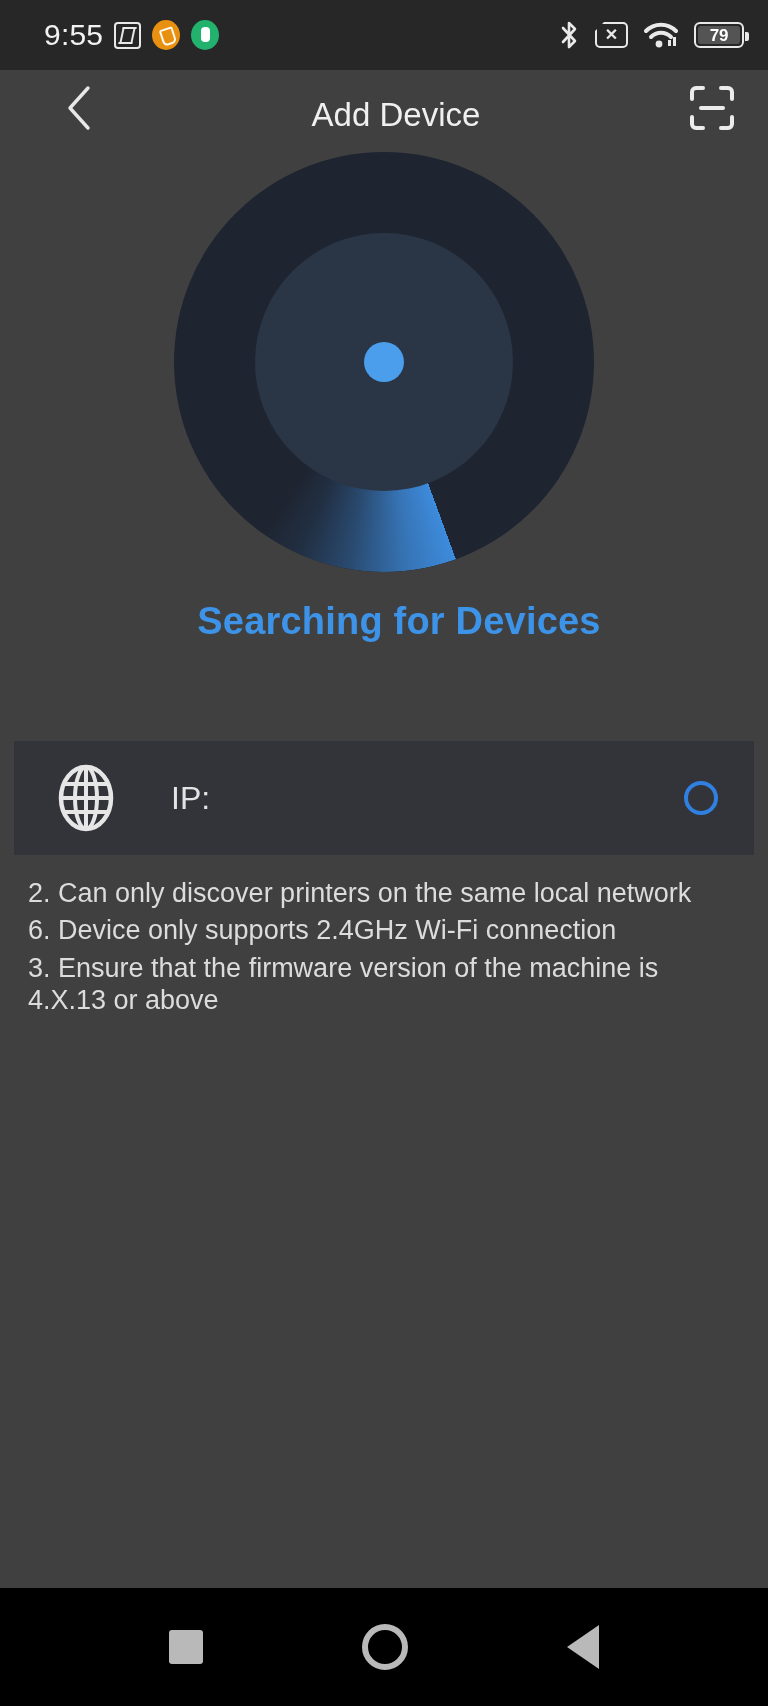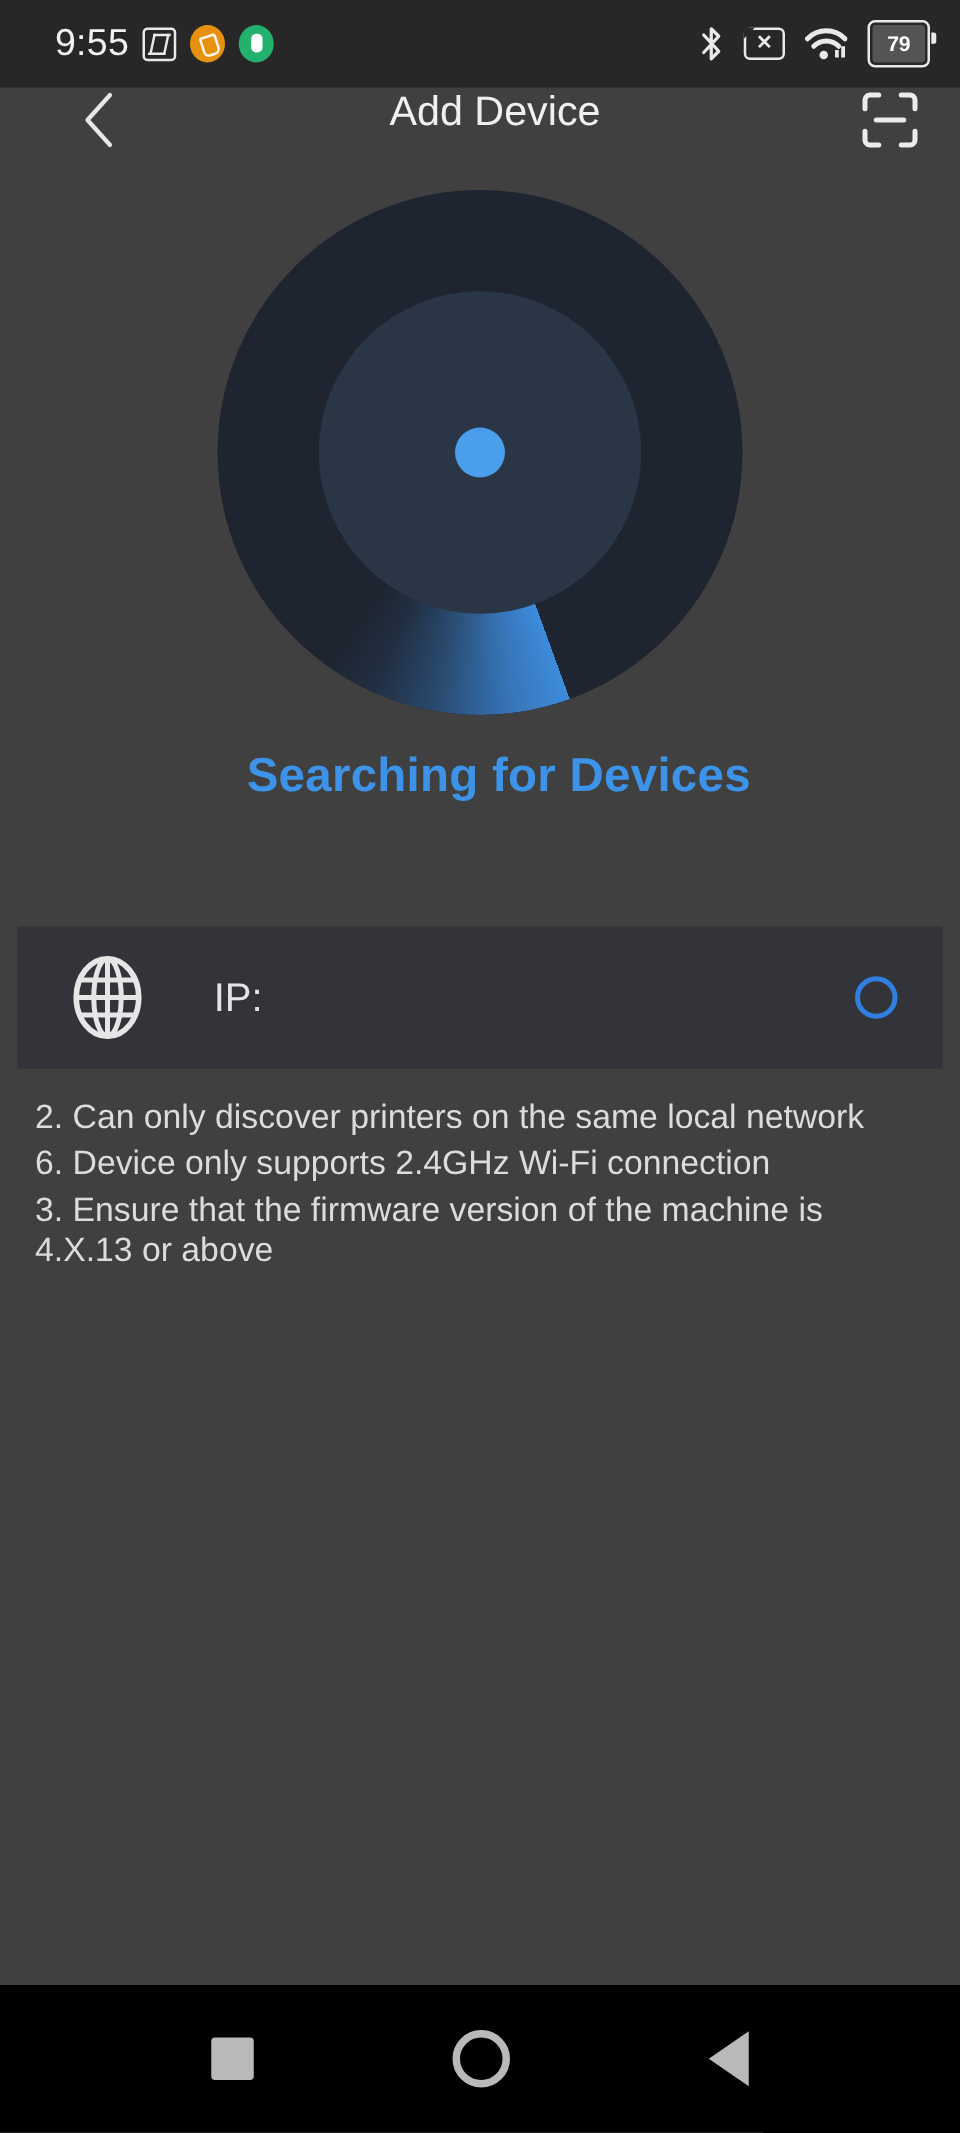--- a/index.html
+++ b/index.html
@@ -75,21 +75,21 @@
     display:flex; align-items:center; justify-content:center;
     color:#e9e9e9; font-size:16px; font-weight:700; line-height:1;
   }
   .sim-icon::before{
     content:""; position:absolute; left:-2.5px; top:-2.5px;
     border-top:9px solid #272727;
     border-right:9px solid transparent;
   }
   .wifi-icon{ width:34px; height:27px; position:relative; }
   .batt{
-    width:50px; height:38px;
+    width:50px; height:26px;
     border:2.5px solid #e9e9e9; border-radius:6px;
     position:relative;
     display:flex; align-items:center; justify-content:center;
   }
   .batt::after{
     content:""; position:absolute; right:-7px; top:8px;
     width:4px; height:9px; background:#e9e9e9; border-radius:0 2px 2px 0;
   }
   .batt-fill{
     position:absolute; left:2px; top:2px; bottom:2px;
@@ -97,21 +97,21 @@
     background:#545454; border-radius:3px;
   }
   .batt-num{
     position:relative; color:#ffffff; font-size:17px;
     font-weight:600; line-height:1; letter-spacing:-.3px;
   }
 
   
   .appbar{
     height:64px; flex:0 0 64px;
-    display:flex; align-items:flex-start;
+    display:flex; align-items:flex-end;
     padding:0 30px;
     position:relative;
     margin-left:24px;
   }
   .back-btn{
     width:52px; height:52px;
     display:flex; align-items:center; justify-content:center;
     cursor:pointer;
   }
   .appbar-title{

